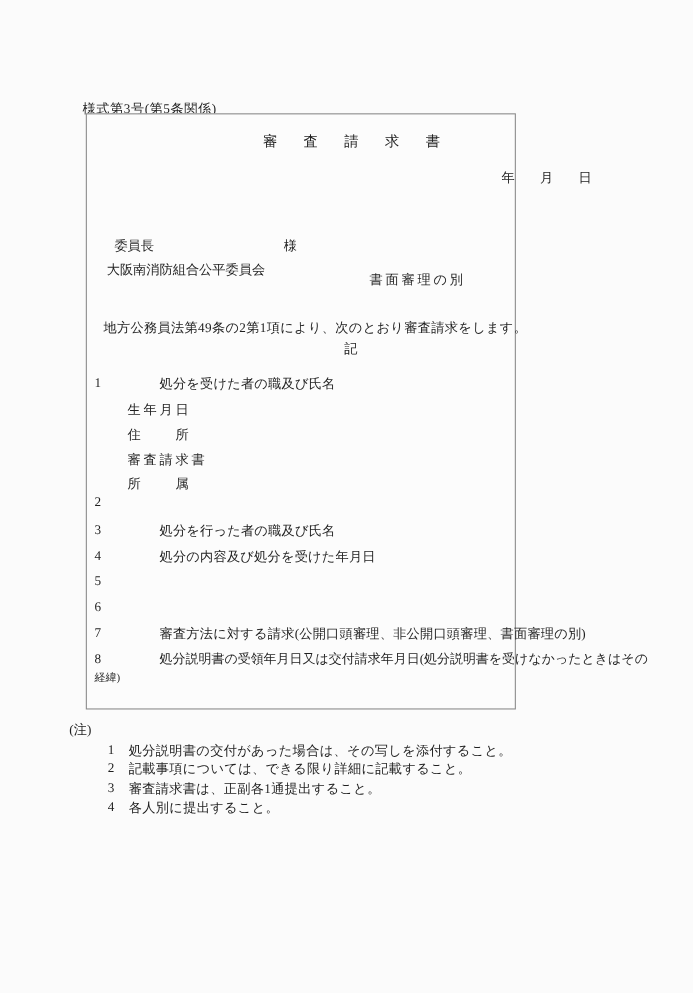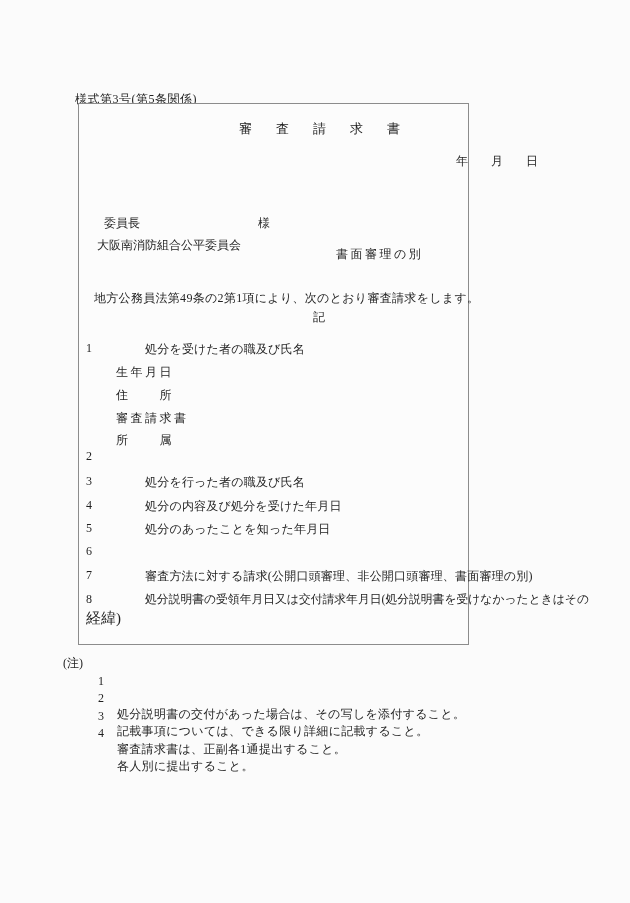--- a/index.html
+++ b/index.html
@@ -32,25 +32,25 @@
   .chair-line .chair{position:absolute;left:25px;}
   .chair-line .honorific{position:absolute;left:179px;}
   .claimant-line{top:143px;left:257px;letter-spacing:2.5px;}
   .intro-line{top:187px;left:15px;letter-spacing:0.3px;}
   .ki-line{top:206px;left:234px;}
   .item-row{position:absolute;left:0;width:100%;height:15px;}
   .item-row .num{position:absolute;left:7px;font-size:12px;}
   .item-row .txt{position:absolute;left:22px;font-size:12px;white-space:nowrap;letter-spacing:0.2px;margin-left:44px;}
   .item-row .txt.tight{font-size:11.8px;letter-spacing:0;}
   .sub-row{position:absolute;left:37px;font-size:12px;letter-spacing:2.5px;white-space:nowrap;}
-  .wrap-line{position:absolute;left:7px;font-size:15px;white-space:nowrap;text-align:right;}
+  .wrap-line{position:absolute;left:7px;font-size:10px;white-space:nowrap;text-align:right;}
   .notes-label{left:63px;top:656px;font-size:12px;}
   .note-row{position:absolute;left:0;width:100%;height:15px;}
   .note-row .num{position:absolute;left:98px;font-size:12px;}
-  .note-row .txt{position:absolute;left:117px;font-size:12px;letter-spacing:0.3px;white-space:nowrap;margin-top:32px;}
+  .note-row .txt{position:absolute;left:117px;font-size:12px;letter-spacing:0.3px;white-space:nowrap;}
 </style>
 </head>
 <body>
 
 <div class="abs form-label">様式第3号(第5条関係)</div>
 
 <div class="form-box">
 
   <div class="box-line form-title">審査請求書</div>
 
@@ -92,21 +92,20 @@
     <span class="txt">処分を行った者の職及び氏名</span>
   </div>
 
   <div class="item-row" style="top:394px">
     <span class="num">4</span>
     <span class="txt">処分の内容及び処分を受けた年月日</span>
   </div>
 
   <div class="item-row" style="top:417px">
     <span class="num">5</span>
-    <span class="txt">処分のあったことを知った年月日</span>
   </div>
 
   <div class="item-row" style="top:440px">
     <span class="num">6</span>
   </div>
 
   <div class="item-row" style="top:464px">
     <span class="num">7</span>
     <span class="txt">審査方法に対する請求(公開口頭審理、非公開口頭審理、書面審理の別)</span>
   </div>

